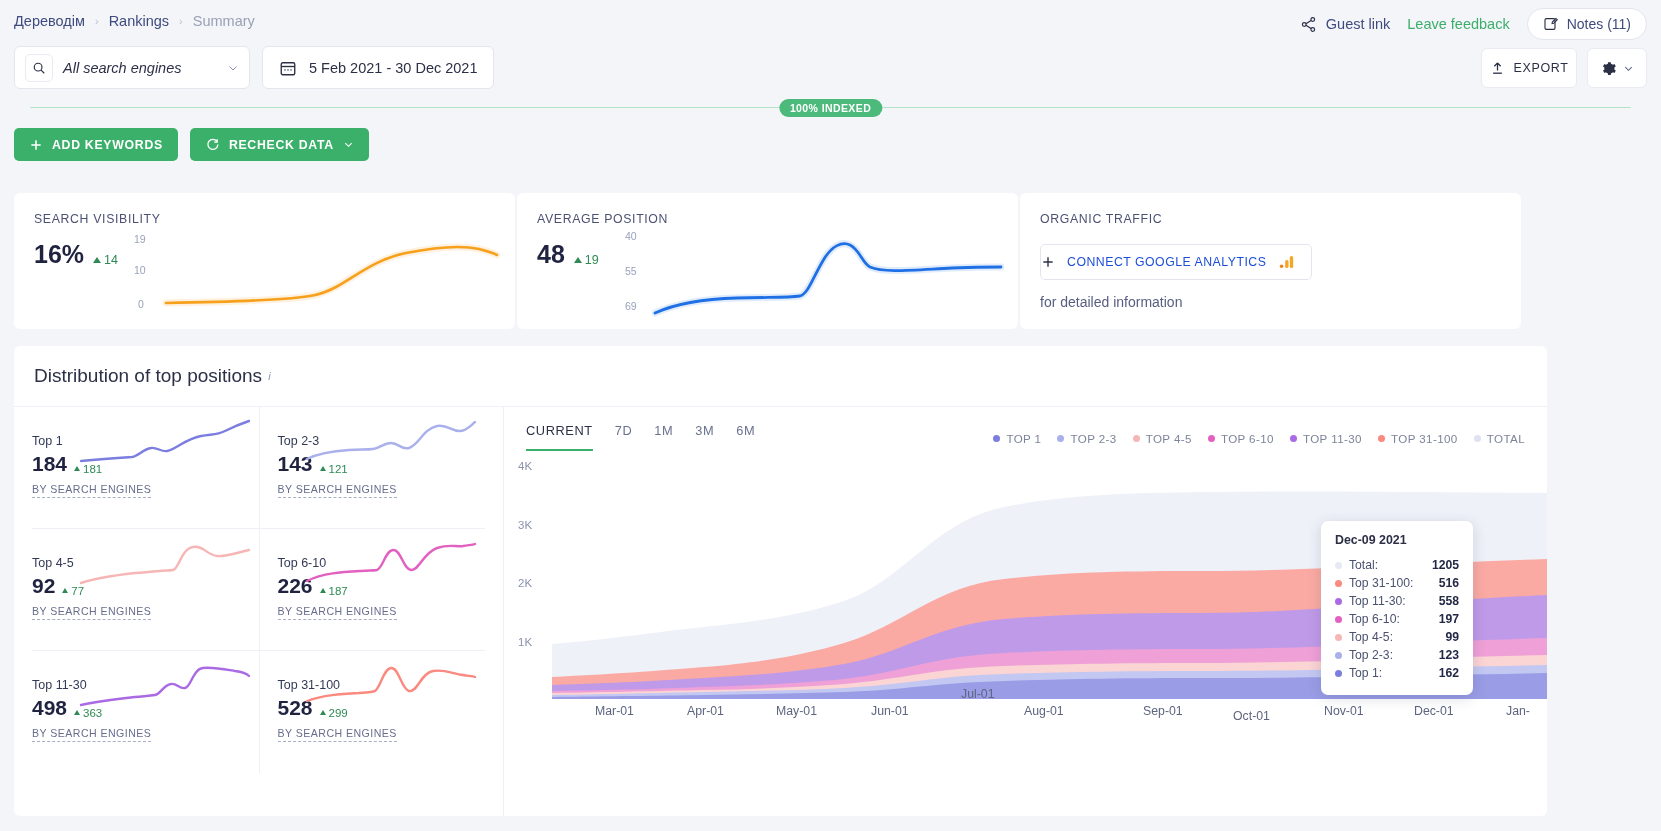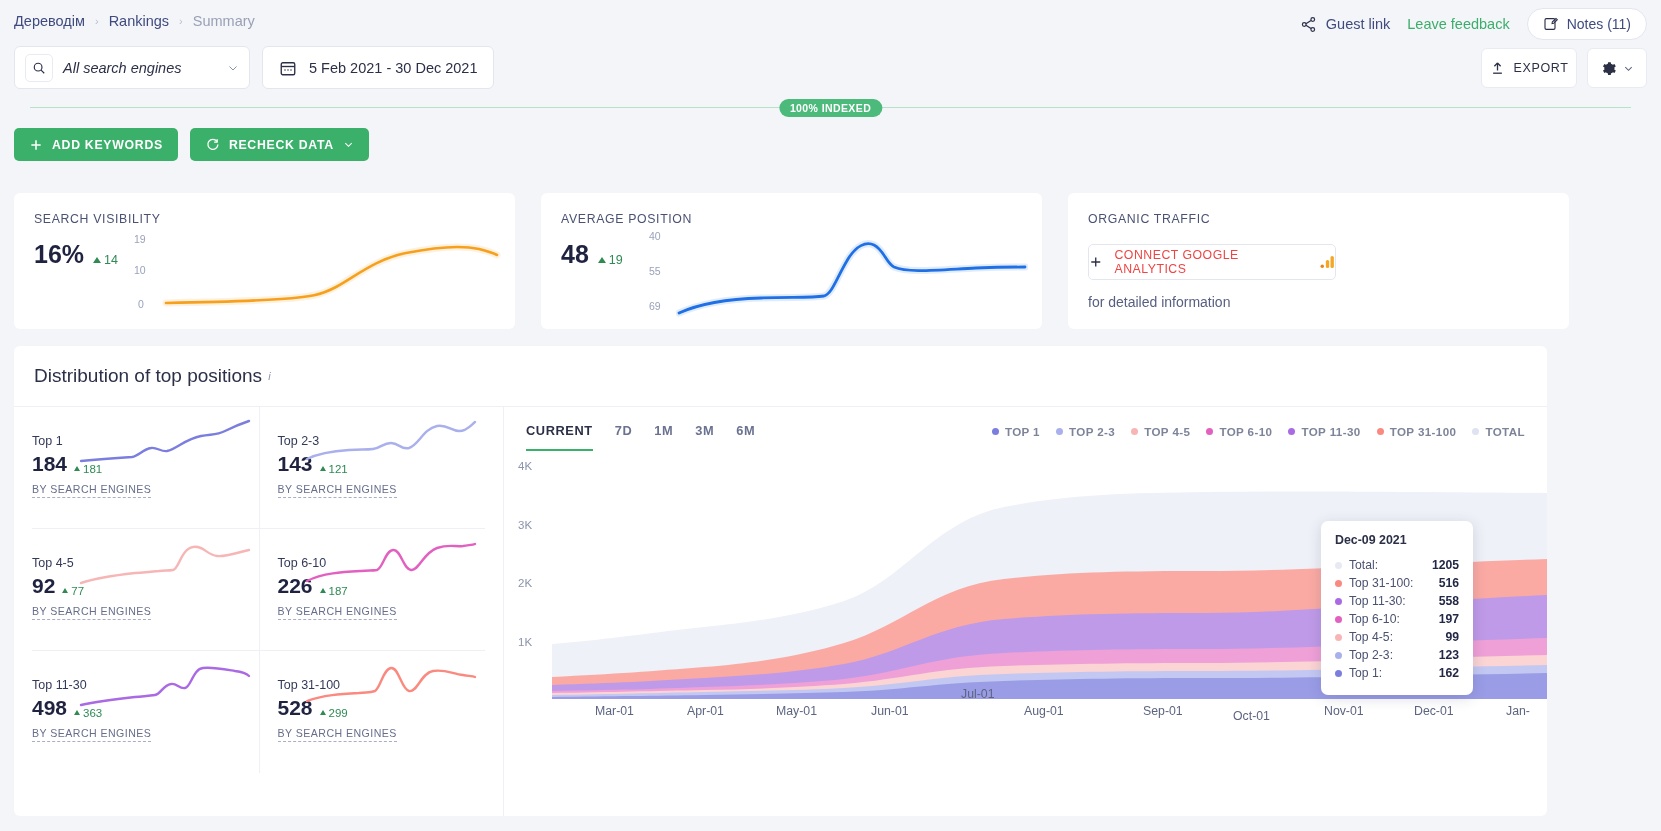--- a/index.html
+++ b/index.html
@@ -71,37 +71,37 @@
 
   
   .green-row { position: absolute; left: 14px; top: 128px; display: flex; gap: 12px; }
   .btn-green {
     background: #3bb06a; color: #fff; border-radius: 5px; height: 33px;
     display: flex; align-items: center; gap: 9px; padding: 0 15px;
     font-size: 12.3px; font-weight: bold; letter-spacing: .7px;
   }
 
   
-  .cards { position: absolute; left: 14px; top: 193px; display: flex; gap: 26px; }
+  .cards { position: absolute; left: 14px; top: 193px; display: flex; gap: 2px; }
   .card {
     background: #fff; border-radius: 6px; width: 501px; height: 136px;
     padding: 19px 20px; position: relative; overflow: hidden;
   }
   .card-title { font-size: 12.3px; letter-spacing: .65px; color: #4a5173; }
   .card-val-row { display: flex; align-items: baseline; gap: 9px; margin-top: 14px; }
   .card-val { font-size: 25px; font-weight: bold; color: #1f2340; }
   .delta { font-size: 12.5px; color: #2f8a54; display: flex; align-items: center; gap: 3px; }
   .tri-up { width: 0; height: 0; border-left: 4px solid transparent; border-right: 4px solid transparent; border-bottom: 6px solid #2f8a54; }
   .spark { position: absolute; right: 14px; top: 36px; }
   .ax-lbl { position: absolute; font-size: 10.5px; color: #9aa2bb; }
 
   .ga-btn {
-    margin-top: 18px; width: 248px; height: 36px; border: 1px solid #e4e6ef;
+    margin-top: 18px; width: 272px; height: 36px; border: 1px solid #e4e6ef;
     border-radius: 5px; display: flex; align-items: center; justify-content: flex-start; gap: 12px;
-    font-size: 12.3px; letter-spacing: .5px; color: #ef4444; background: #fff;
+    font-size: 12.3px; letter-spacing: .5px; color: #1d4ed8; background: #fff;
   }
   .ga-note { margin-top: 14px; font-size: 14px; color: #575f80; }
 
   
   .dist {
     position: absolute; left: 14px; top: 346px; width: 1533px; height: 470px;
     background: #fff; border-radius: 6px; overflow: hidden;
   }
   .dist-head { height: 61px; display: flex; align-items: center; padding-left: 20px; gap: 6px; border-bottom: 1px solid #eef0f6; }
   .dist-title { font-size: 19px; color: #2c3047; }
@@ -118,21 +118,21 @@
   .tile-delta { font-size: 11.5px; color: #2f8a54; display: flex; align-items: center; gap: 3px; }
   .tri-s { width: 0; height: 0; border-left: 3.5px solid transparent; border-right: 3.5px solid transparent; border-bottom: 5px solid #2f8a54; }
   .by-se {
     margin-top: 7px; font-size: 10.6px; letter-spacing: .45px; color: #676e8c;
     border-bottom: 1px dashed #a8aec4; display: inline-block; padding-bottom: 2px;
   }
   .tile-spark { position: absolute; right: 6px; top: 10px; }
 
   
   .chart-area { flex: 1; position: relative; }
-  .chart-top { display: flex; align-items: flex-start; justify-content: space-between; padding: 16px 22px 0 22px; font-weight: bold; }
+  .chart-top { display: flex; align-items: center; justify-content: space-between; padding: 16px 22px 0 22px; }
   .tabs { display: flex; gap: 22px; }
   .tab { font-size: 12.8px; letter-spacing: .6px; color: #6b7290; padding-bottom: 11px; }
   .tab.active { color: #2c3047; border-bottom: 2px solid #3bb06a; }
   .legend { display: flex; gap: 16px; padding-top: 2px; }
   .lg { display: flex; align-items: center; gap: 6px; font-size: 11.6px; letter-spacing: .4px; color: #7d8499; }
   .dot { width: 7px; height: 7px; border-radius: 50%; }
   .plot { position: absolute; left: 0; right: 0; top: 52px; bottom: 0; }
   .ytick { position: absolute; font-size: 11.5px; color: #8b93ad; }
   .xtick { position: absolute; font-size: 12.3px; color: #5d6480; }
 

